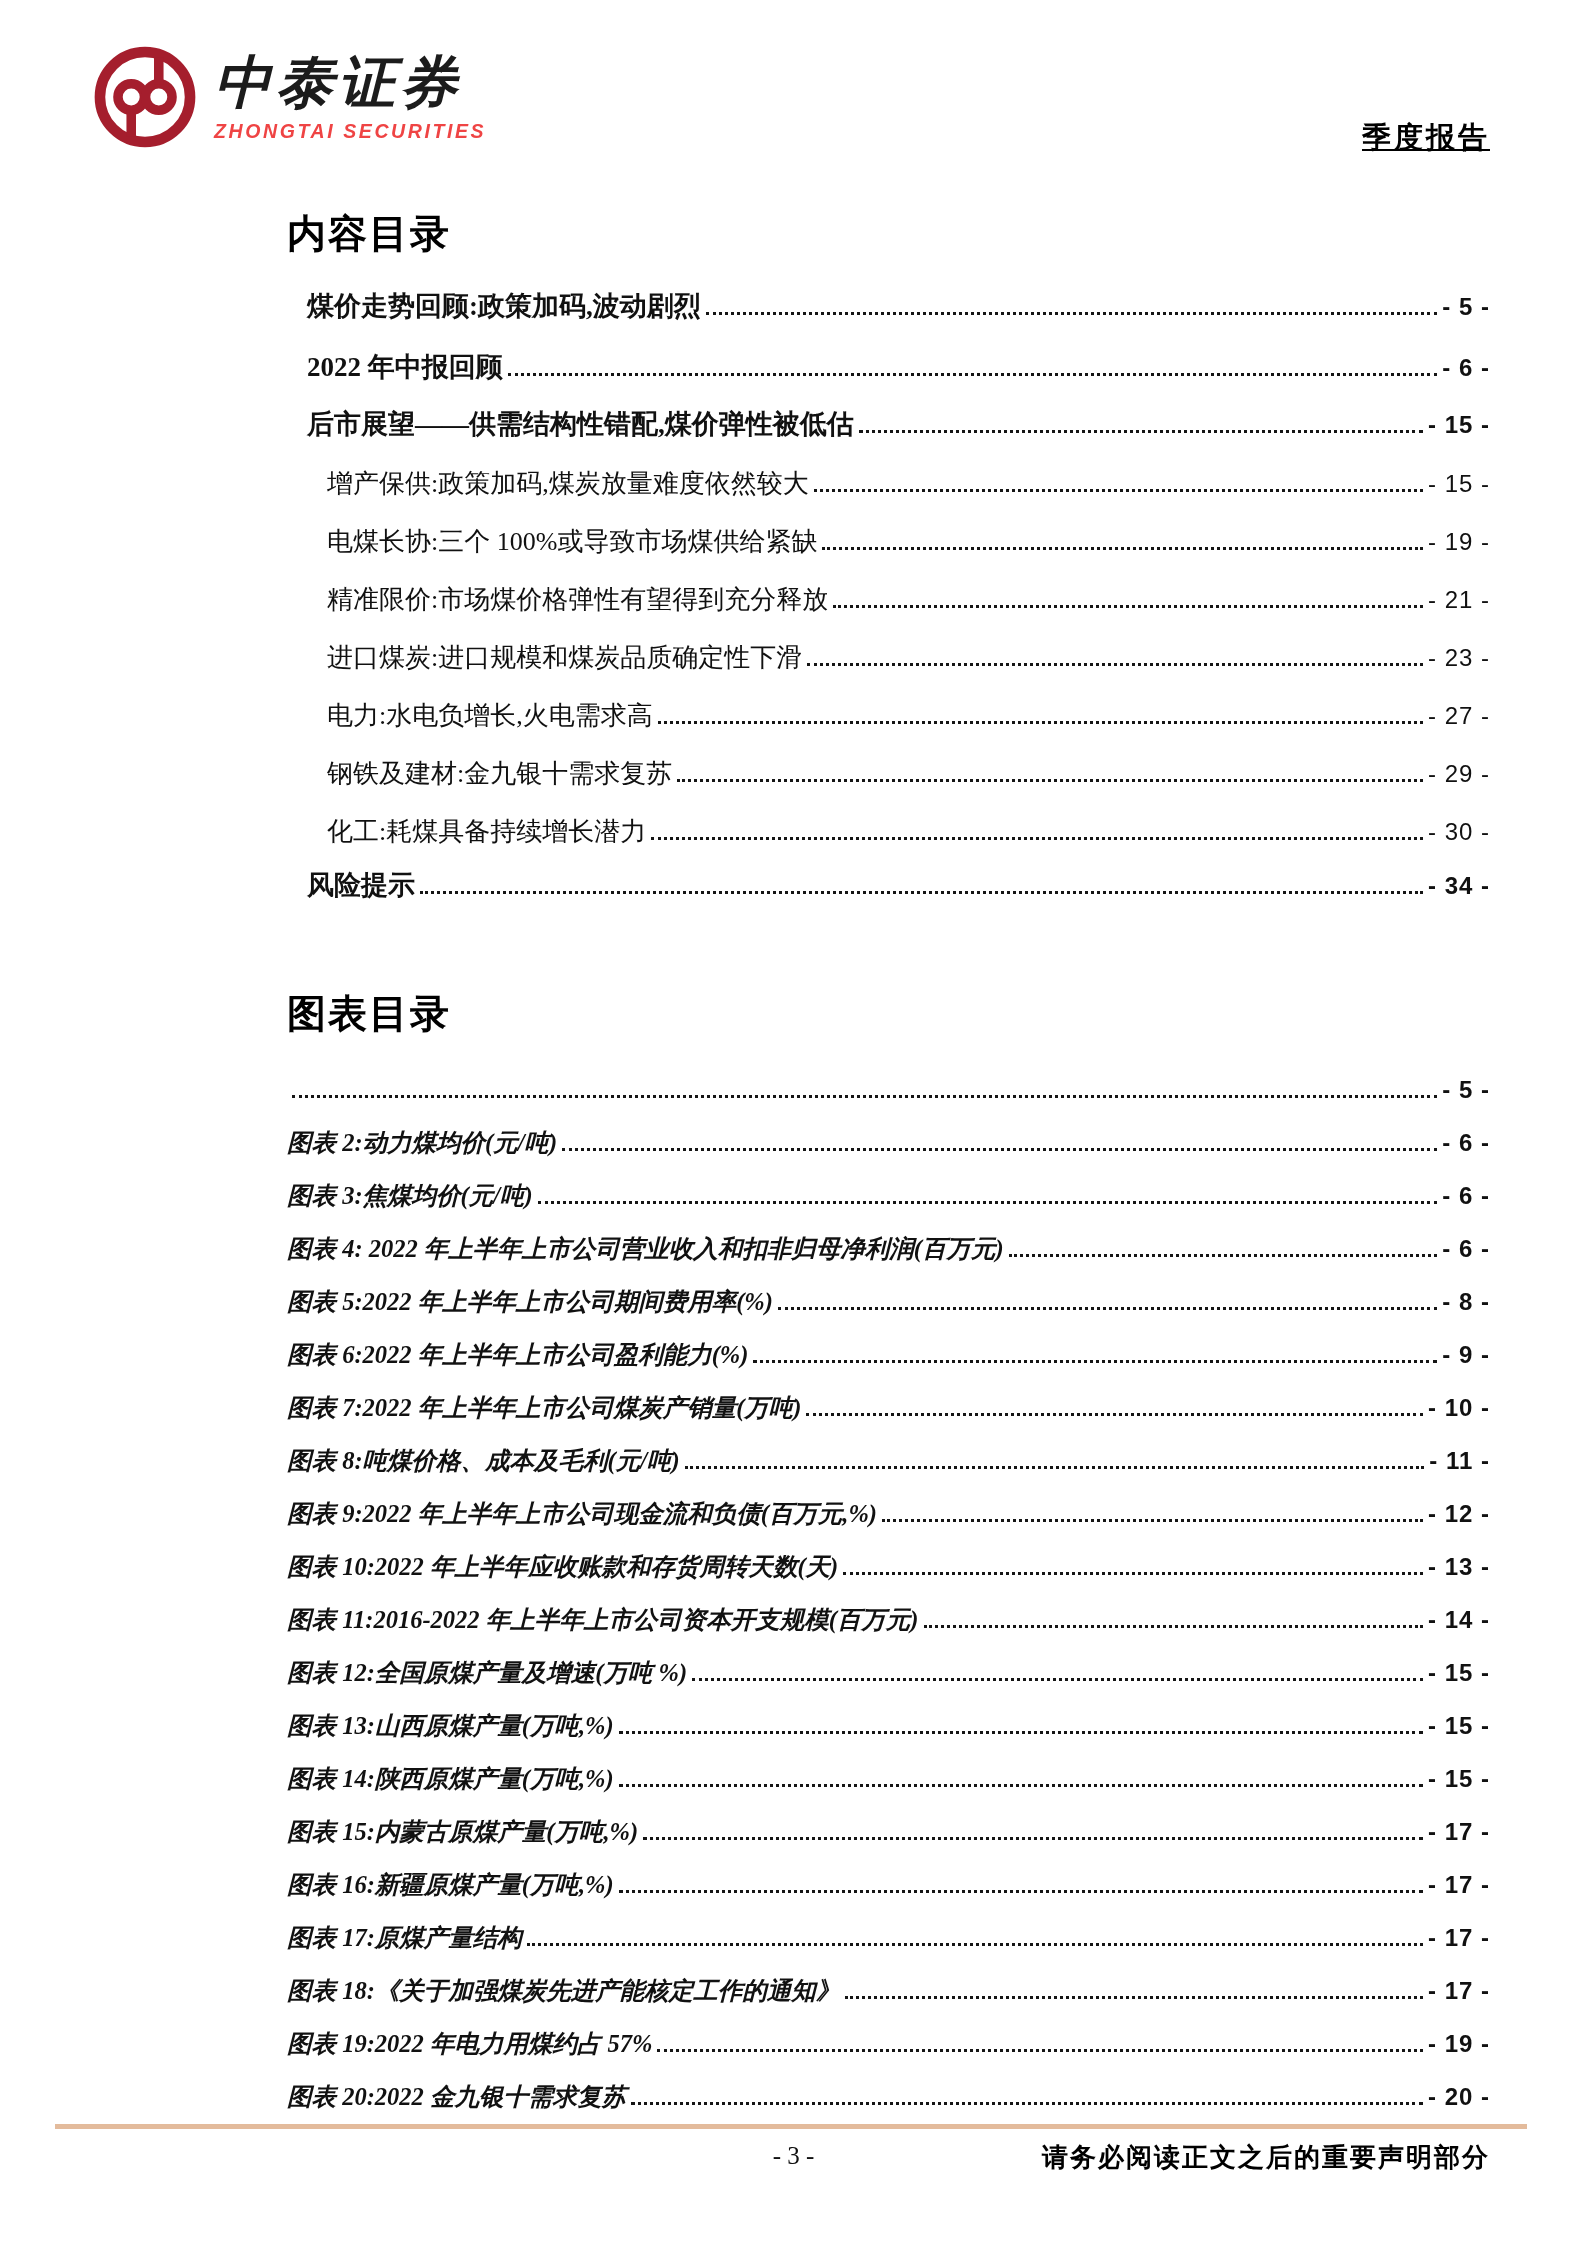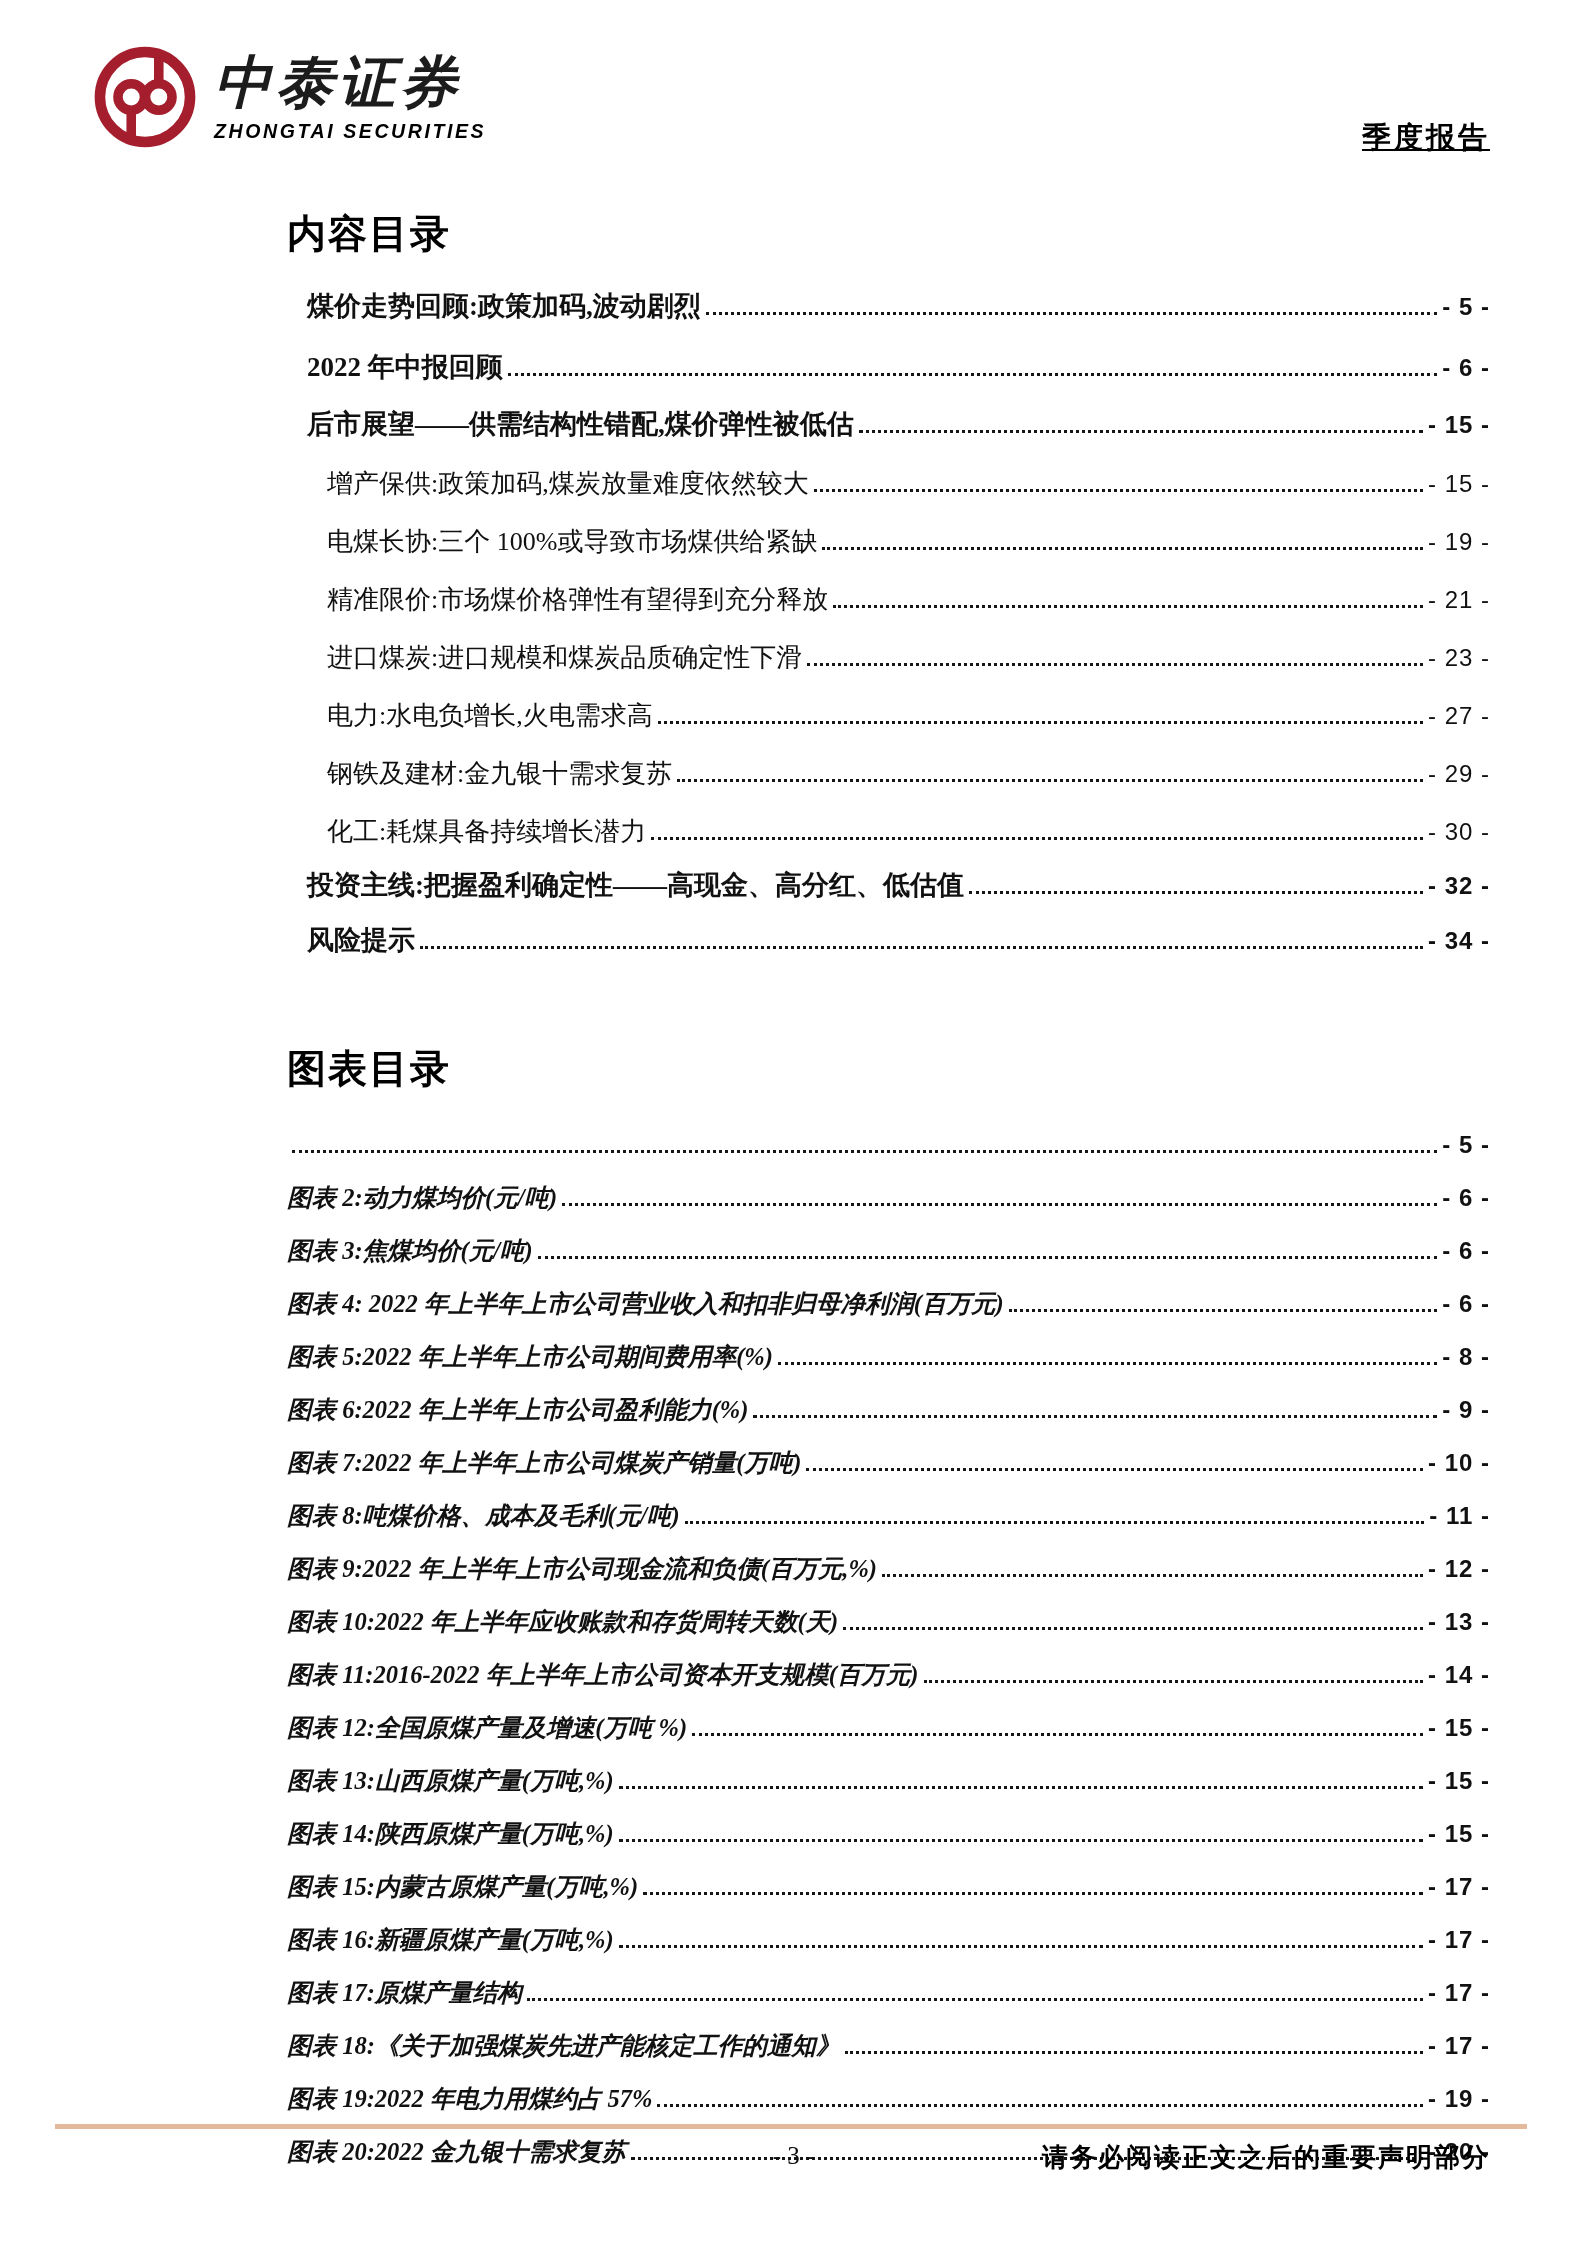--- a/index.html
+++ b/index.html
@@ -14,21 +14,21 @@
   
   .hdr{position:absolute;left:0;top:0;width:100%;height:190px;}
   .logo-wrap{position:absolute;left:92px;top:44px;display:flex;align-items:flex-start;}
   .logo-mark{width:106px;height:106px;flex:0 0 auto;}
   .brand-txt{margin-left:16px;padding-top:8px;font-style:italic;}
   .brand-cn{
     font-size:57px;font-weight:700;letter-spacing:5px;color:#1c1c1c;
     line-height:62px;font-family:"Liberation Serif","DejaVu Serif",serif;
   }
   .brand-en{
-    font-size:19.5px;font-weight:700;letter-spacing:2.6px;color:#000000;
+    font-size:19.5px;font-weight:700;letter-spacing:2.6px;color:#ef4444;
     line-height:26px;margin-top:4px;
     font-family:"Liberation Sans","DejaVu Sans",sans-serif;
   }
   .report-type{
     position:absolute;right:97px;top:118px;
     font-size:29px;font-weight:700;letter-spacing:3px;color:#000;text-decoration:underline;
   }
   
   .main{position:absolute;left:287px;top:212px;width:1203px;}
   .section-title{
@@ -150,25 +150,20 @@
       <span class="label">钢铁及建材:金九银十需求复苏</span>
       <span class="dots"></span>
       <span class="pagenum">- 29 -</span>
     </div>
         <div class="row l2">
       <span class="label">化工:耗煤具备持续增长潜力</span>
       <span class="dots"></span>
       <span class="pagenum">- 30 -</span>
     </div>
         <div class="row l1 gap">
-      <span class="label">投资主线:把握盈利确定性——高现金、高分红、低估值</span>
-      <span class="dots"></span>
-      <span class="pagenum">- 32 -</span>
-    </div>
-        <div class="row l1 gap">
       <span class="label">风险提示</span>
       <span class="dots"></span>
       <span class="pagenum">- 34 -</span>
     </div>
       </div>
 
     <h2 class="section-title figs">图表目录</h2>
     <div id="figures-list">
         <div class="row fig first">
       <span class="dots"></span>

